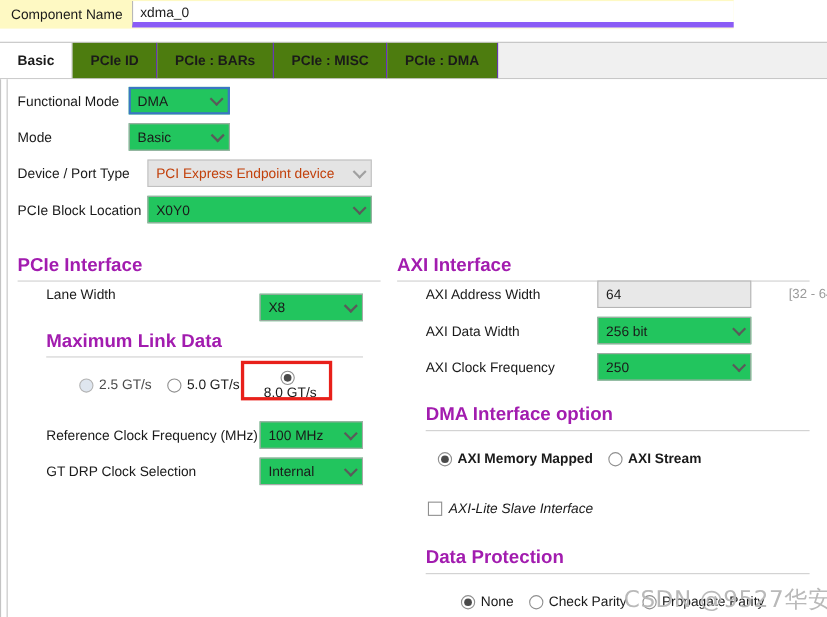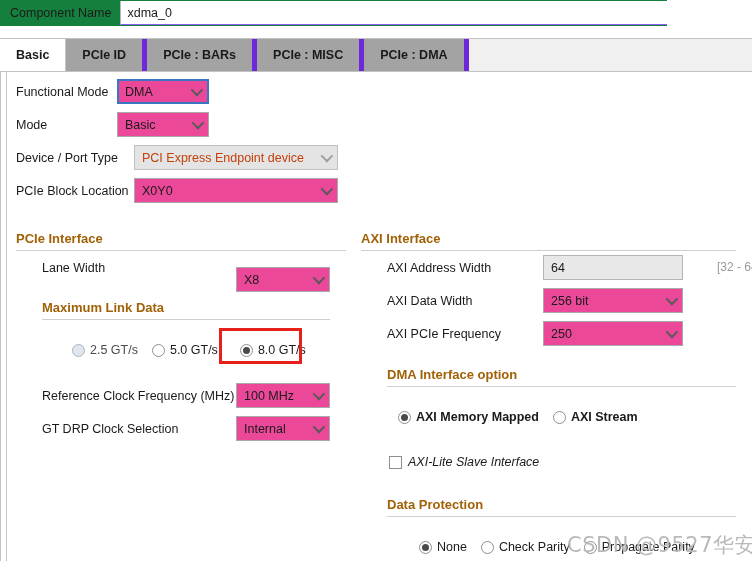--- a/index.html
+++ b/index.html
@@ -17,36 +17,36 @@
     position: relative;
   }
 
   
   .comp-row {
     position: absolute;
     left: 0; top: 0;
     width: 667px; height: 26px;
     display: flex;
     align-items: center;
-    background: #15803d;
+    background: #fef9c3;
   }
   .comp-label {
     padding-left: 10px;
     padding-right: 9px;
     font-size: 12.5px;
     color: #1a1a1a;
     white-space: nowrap;
   }
   .comp-input {
     flex: 1;
     height: 24px;
     line-height: 24px;
     border: none;
     border-left: 1px solid #b8b8b8;
-    border-bottom: 1px solid #8b5cf6;
+    border-bottom: 5px solid #8b5cf6;
     background: #ffffff;
     font-family: "Liberation Sans", sans-serif;
     font-size: 12.5px;
     color: #1a1a1a;
     padding-left: 6px;
     outline: none;
     box-sizing: border-box;
   }
 
   
@@ -61,22 +61,22 @@
     align-items: stretch;
     box-sizing: border-box;
   }
   .tab {
     display: flex;
     align-items: center;
     padding: 0 16px;
     font-size: 12.5px;
     font-weight: bold;
     color: #1a1a1a;
-    background: #a3a3a3;
-    border-right: 5px solid #6d28d9;
+    background: #4d7c0f;
+    border-right: 1px solid #6d28d9;
     white-space: nowrap;
     box-sizing: border-box;
   }
   .tab.active {
     background: #ffffff;
     border-right: 1px solid #c6c6c6;
   }
   .tab-endcap {
     width: 1px;
     background: #f0f0f0;
@@ -110,21 +110,21 @@
     color: #1a1a1a;
     white-space: nowrap;
   }
 
   
   .combo {
     position: relative;
     height: 25px;
     box-sizing: border-box;
     border: 1px solid #a9a9a9;
-    background: #ec4899;
+    background: #22c55e;
     display: flex;
     align-items: center;
     padding-left: 7px;
     padding-right: 22px;
     font-size: 12.5px;
     color: #1a1a1a;
     white-space: nowrap;
     overflow: hidden;
   }
   .combo .chev {
@@ -168,23 +168,23 @@
     color: #9a9a9a;
     margin-left: 10px;
     white-space: nowrap;
   }
 
   
   .section {
     position: absolute;
   }
   .section-title {
-    font-size: 13px;
+    font-size: 17px;
     font-weight: bold;
-    color: #a16207;
+    color: #a21caf;
     white-space: nowrap;
   }
   .section-rule {
     height: 1px;
     background: #cfcfcf;
     margin-top: 4px;
   }
 
   
   .radio-row {
@@ -343,21 +343,21 @@
 
 <div class="radio-row" style="left:72px; top:339px;">
   <div class="radio-item disabled">
     <span class="rdot disabled"></span>
     <span>2.5 GT/s</span>
   </div>
   <div class="radio-item">
     <span class="rdot"></span>
     <span>5.0 GT/s</span>
   </div>
-  <div class="radio-item" style="margin-left:8px;">
+  <div class="radio-item" style="margin-left:8px;flex-direction:column;">
     <span class="rdot checked"></span>
     <span>8.0 GT/s</span>
   </div>
 </div>
 <div class="redbox" style="left:219px; top:328px; width:83px; height:36px;"></div>
 
 <div class="frow" style="left:42px; top:383px;">
   <span class="flabel">Reference Clock Frequency (MHz)</span>
 </div>
 <div class="combo" style="position:absolute; left:236px; top:383px; width:94px;">
@@ -388,21 +388,21 @@
 
 <div class="frow" style="left:387px; top:288px;">
   <span class="flabel">AXI Data Width</span>
 </div>
 <div class="combo" style="position:absolute; left:543px; top:288px; width:140px;">
   <span>256 bit</span>
   <span class="chev"></span>
 </div>
 
 <div class="frow" style="left:387px; top:321px;">
-  <span class="flabel">AXI PCIe Frequency</span>
+  <span class="flabel">AXI Clock Frequency</span>
 </div>
 <div class="combo" style="position:absolute; left:543px; top:321px; width:140px;">
   <span>250</span>
   <span class="chev"></span>
 </div>
 
 <div class="section" style="left:387px; top:367px; width:349px;">
   <div class="section-title">DMA Interface option</div>
   <div class="section-rule"></div>
 </div>

